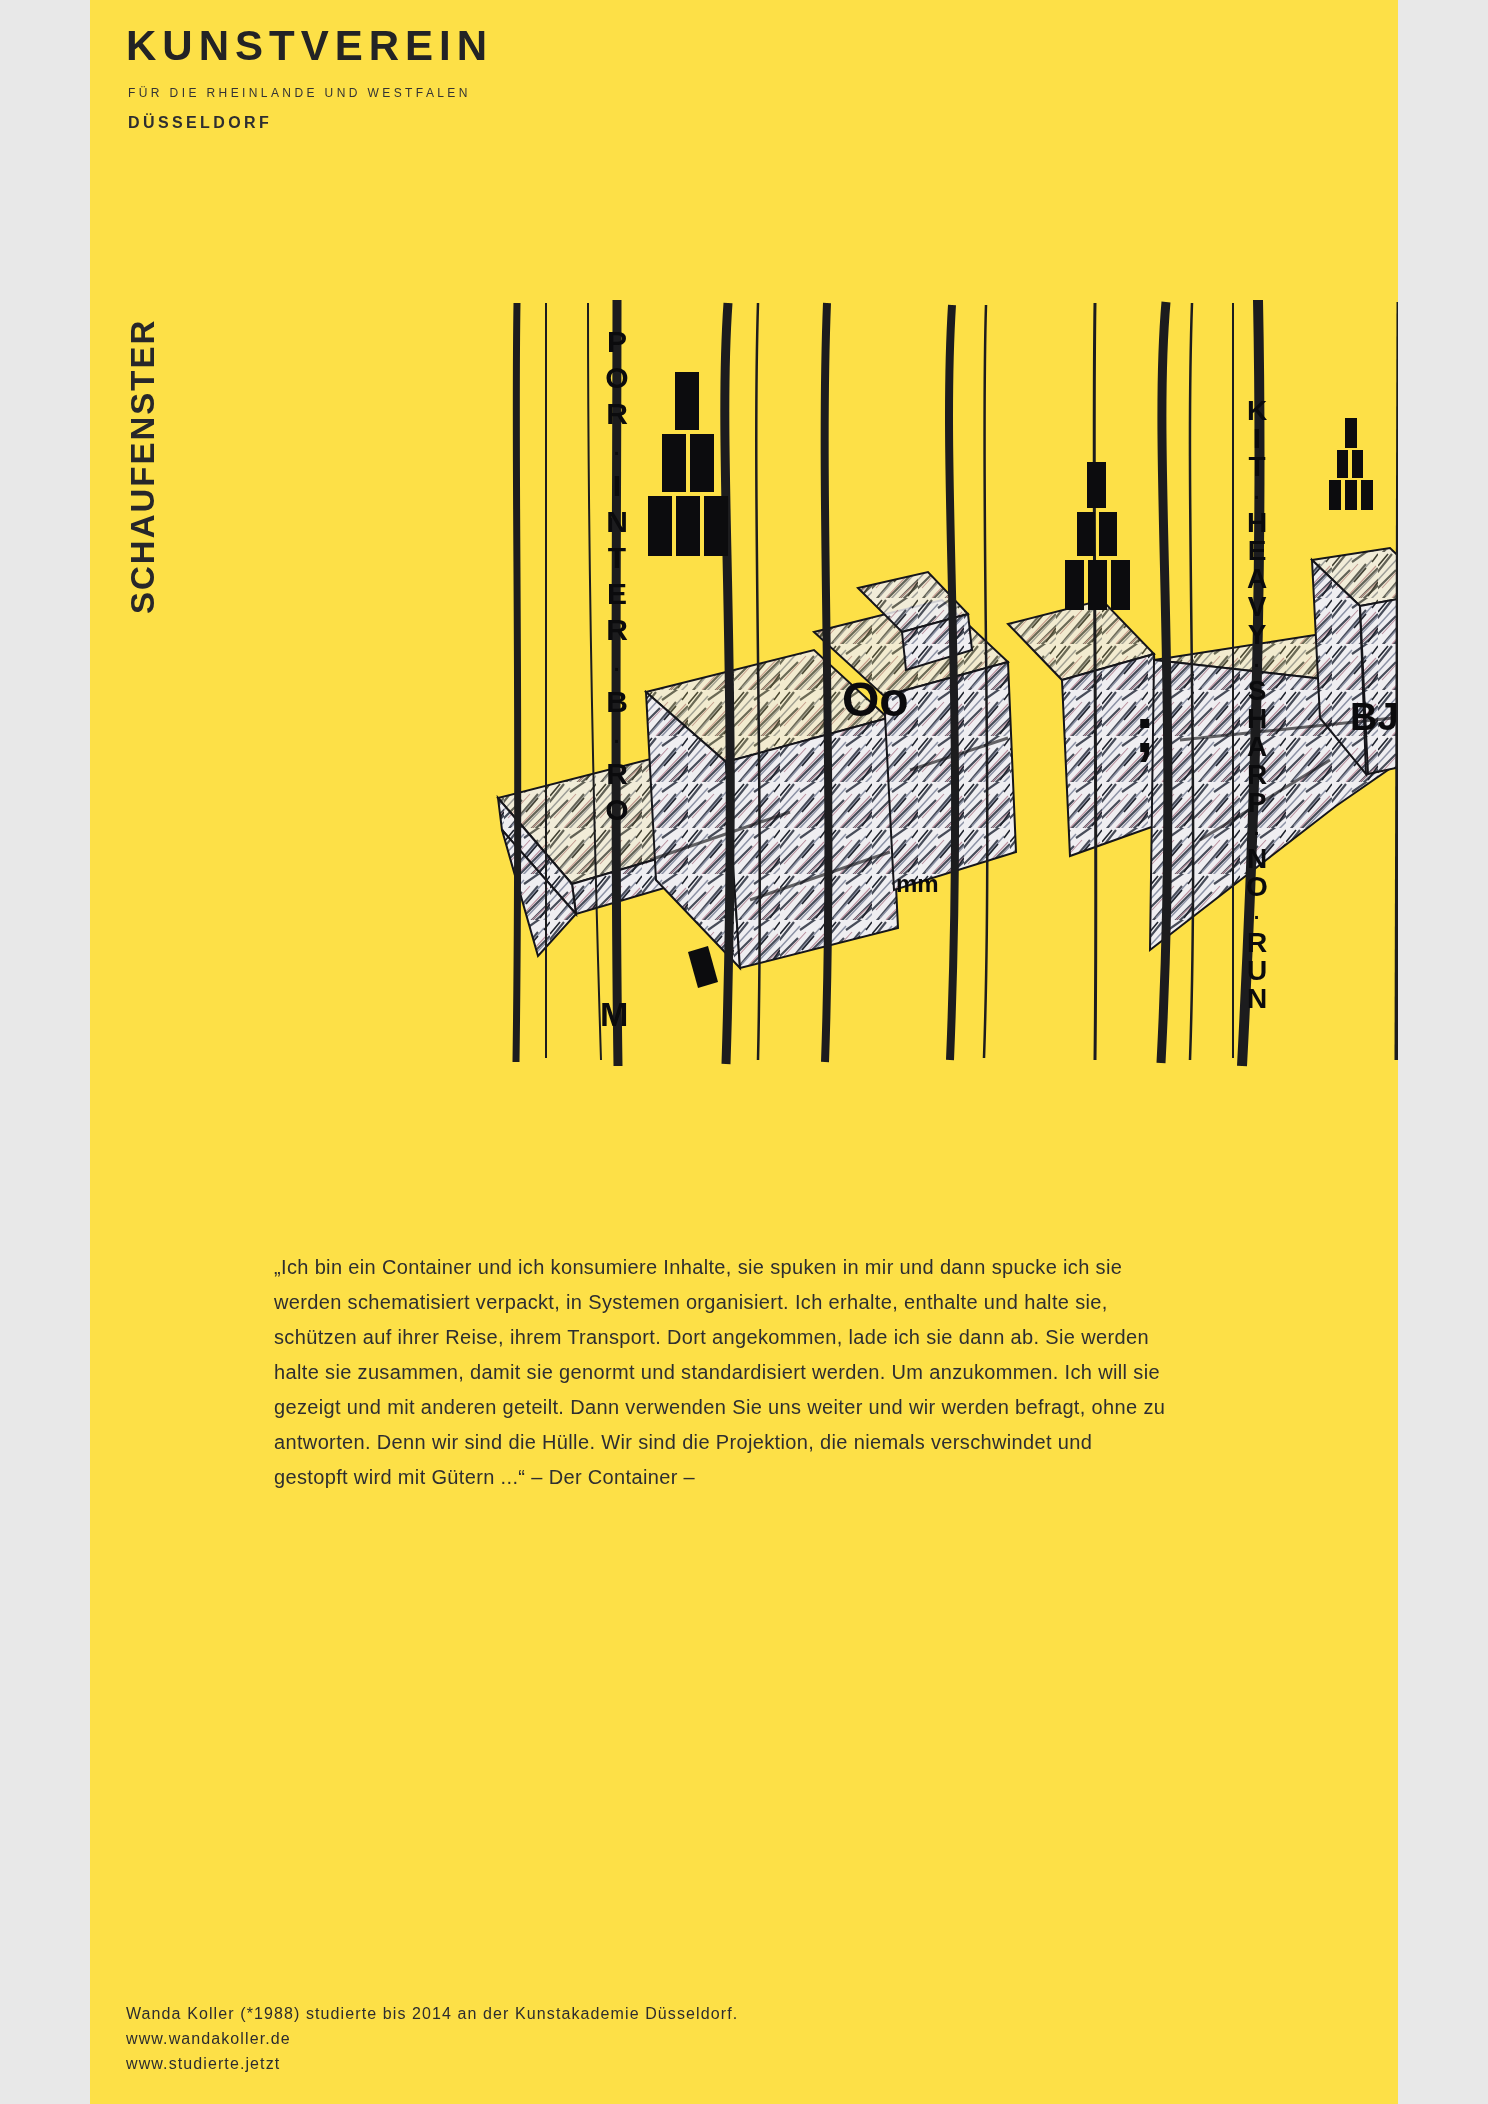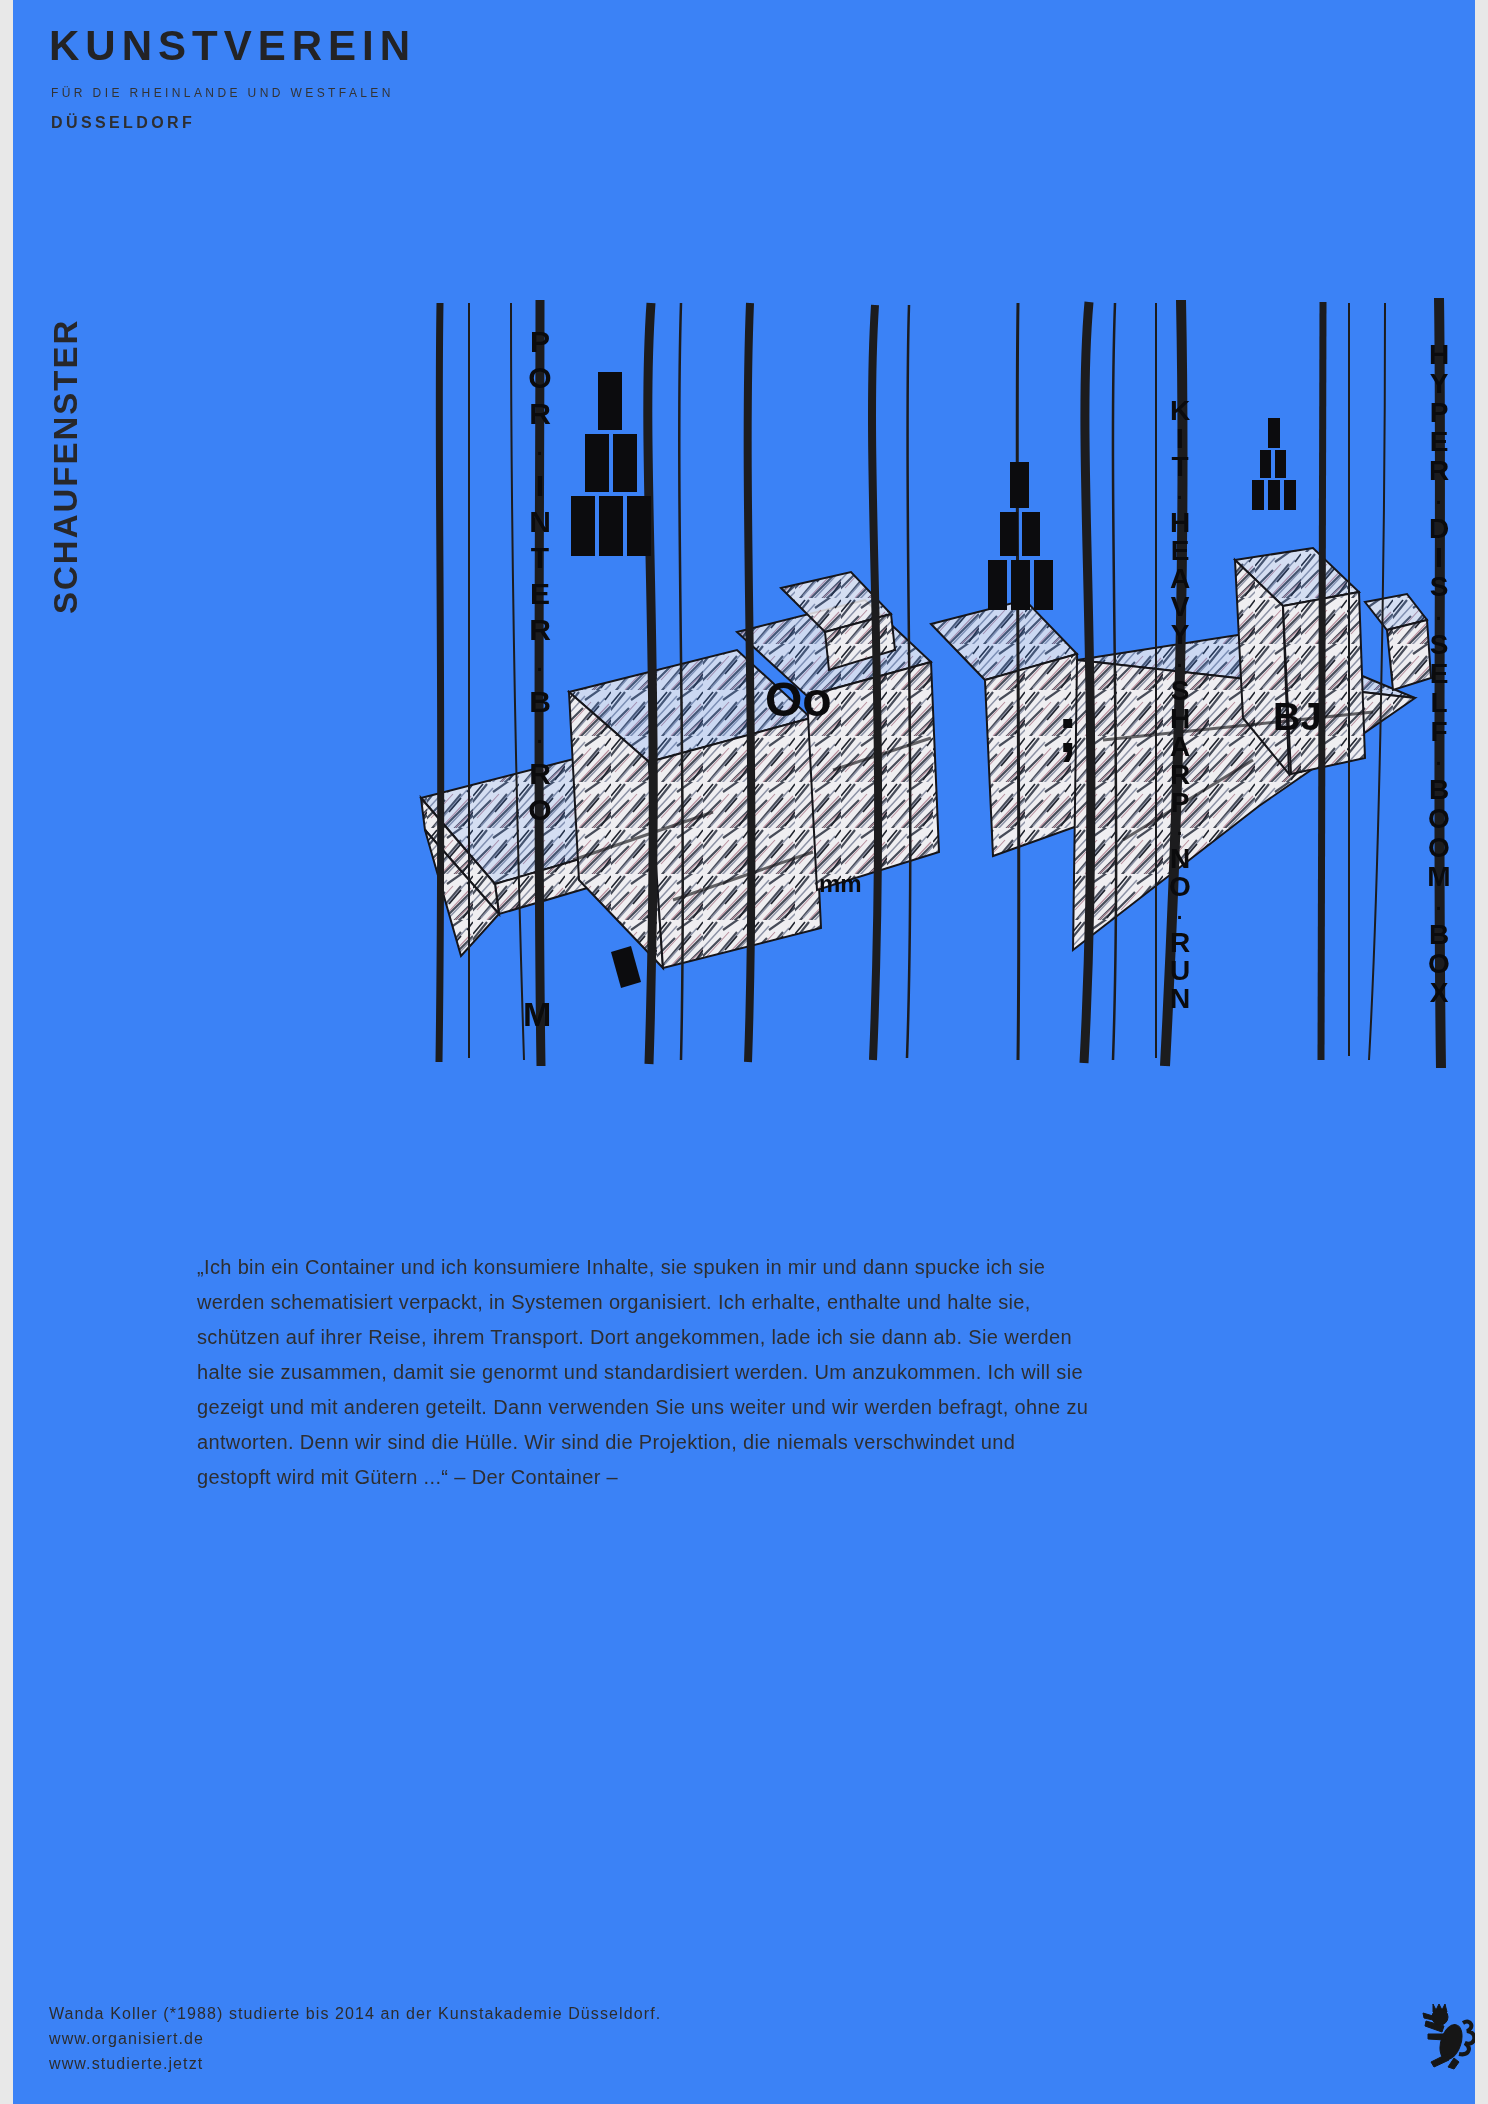--- a/index.html
+++ b/index.html
@@ -1,19 +1,19 @@
 <!DOCTYPE html>
 <html><head>
 <meta charset="utf-8">
 <style>
   html,body{margin:0;padding:0;background:#e8e8e8;}
   .page{
     position:relative;
-    width:1462px;height:2104px;
-    background:#3b82f6;
+    width:1308px;height:2104px;
+    background:#fde047;
     font-family:"Liberation Sans", sans-serif;
     color:#2b2b2d;
     overflow:hidden;
     margin:0 auto;
   }
   .logo-title{
     position:absolute;left:36px;top:22px;
     font-size:42px;font-weight:700;letter-spacing:6px;
     color:#232325;white-space:nowrap;
   }
@@ -184,21 +184,21 @@
     <div class="quote-line">werden schematisiert verpackt, in Systemen organisiert. Ich erhalte, enthalte und halte sie,</div>
     <div class="quote-line">schützen auf ihrer Reise, ihrem Transport. Dort angekommen, lade ich sie dann ab. Sie werden</div>
     <div class="quote-line">halte sie zusammen, damit sie genormt und standardisiert werden. Um anzukommen. Ich will sie</div>
     <div class="quote-line">gezeigt und mit anderen geteilt. Dann verwenden Sie uns weiter und wir werden befragt, ohne zu</div>
     <div class="quote-line">antworten. Denn wir sind die Hülle. Wir sind die Projektion, die niemals verschwindet und</div>
     <div class="quote-line">gestopft wird mit Gütern ...“  – Der Container –</div>
   </div>
 
   <div class="footer">
     <div>Wanda Koller (*1988) studierte bis 2014 an der Kunstakademie Düsseldorf.</div>
-    <div>www.organisiert.de</div>
+    <div>www.wandakoller.de</div>
     <div>www.studierte.jetzt</div>
   </div>
 
   <svg class="lion" viewBox="0 0 58 68" xmlns="http://www.w3.org/2000/svg">
     <g fill="#161616" stroke="#161616" stroke-width="1">
       <path d="M12,2 L15,8 L18,2 L21,8 L24,2 L26,10 L12,10 Z"></path>
       <circle cx="19" cy="15" r="8"></circle>
       <path d="M12,14 L2,11 L3,16 L12,18 Z"></path>
       <ellipse cx="30" cy="40" rx="10" ry="18" transform="rotate(18 30 40)"></ellipse>
       <path d="M23,24 L5,19 L4,24 L21,30 Z"></path>

